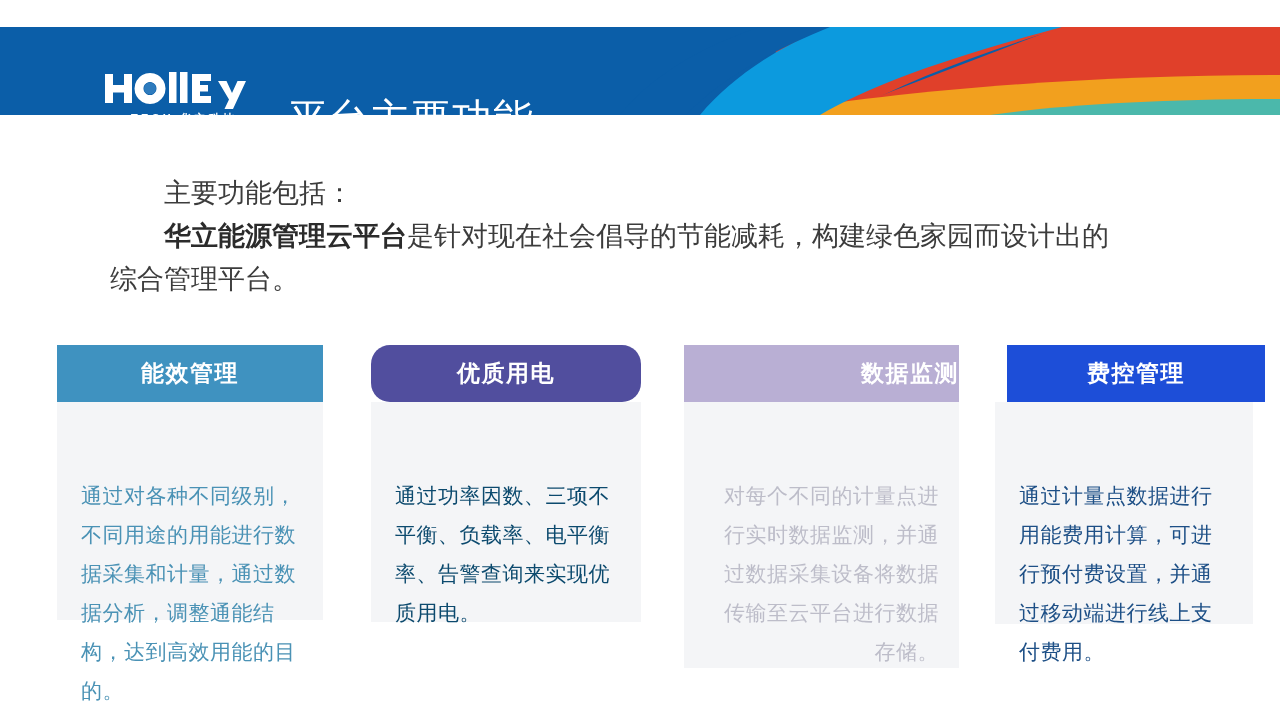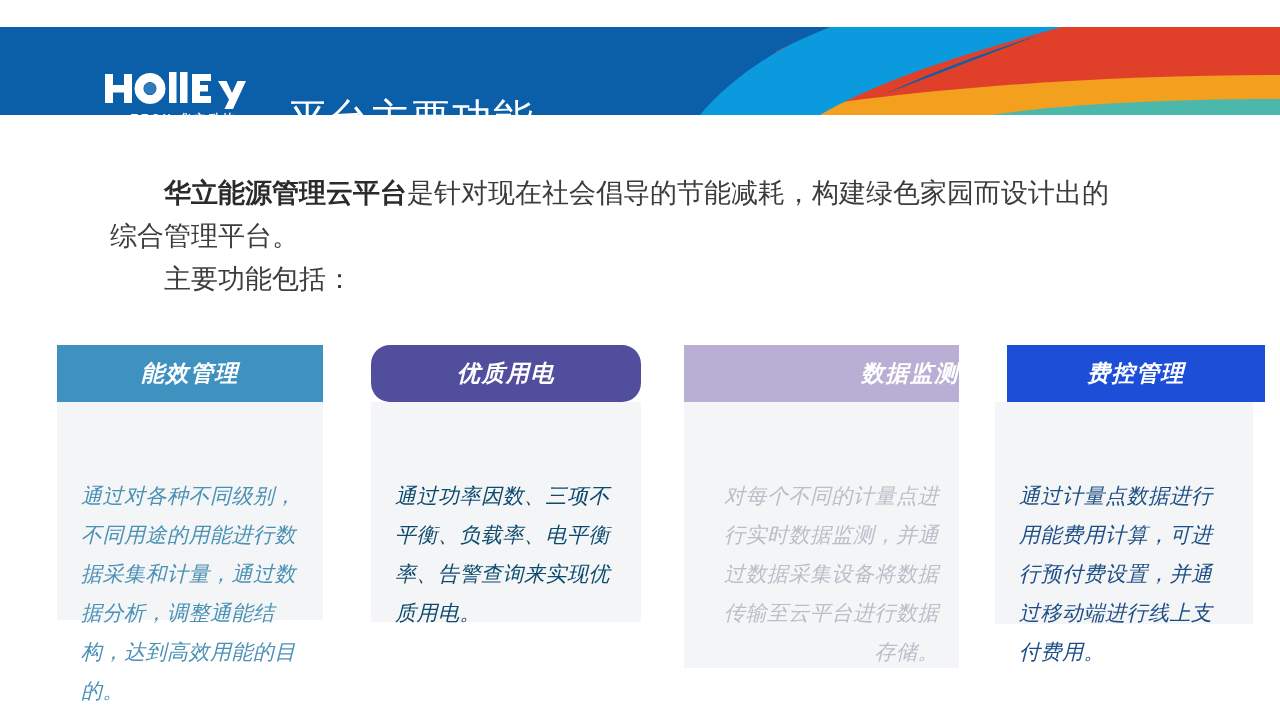--- a/index.html
+++ b/index.html
@@ -90,21 +90,20 @@
     color: #2b2b2b;
   }
 
   
   #cards {
     position: absolute;
     left: 0;
     top: 0;
     width: 1280px;
     height: 720px;
-    font-style: italic;
   }
   .card {
     position: absolute;
     top: 345px;
   }
   .card-header {
     position: absolute;
     left: 0;
     top: 0;
     height: 57px;
@@ -196,22 +195,22 @@
       </g>
       <circle cx="92" cy="39" r="12" fill="#2e7bbd"></circle>
     </svg>
     <div id="logo-sub">TECH 华立科技</div>
   </div>
 
   <div id="slide-title">平台主要功能</div>
 </div>
 
 <div id="intro">
+  <div class="para">主要功能包括：</div>
   <div class="para"><span class="strong">华立能源管理云平台</span><span>是针对现在社会倡导的节能减耗，构建绿色家园而设计出的综合管理平台。</span></div>
-  <div class="para">主要功能包括：</div>
 </div>
 
 <div id="cards">
 
   <div class="card" id="card-1">
     <div class="card-body"></div>
     <div class="card-header">能效管理</div>
     <div class="card-text">通过对各种不同级别，不同用途的用能进行数据采集和计量，通过数据分析，调整通能结构，达到高效用能的目的。</div>
   </div>
 

